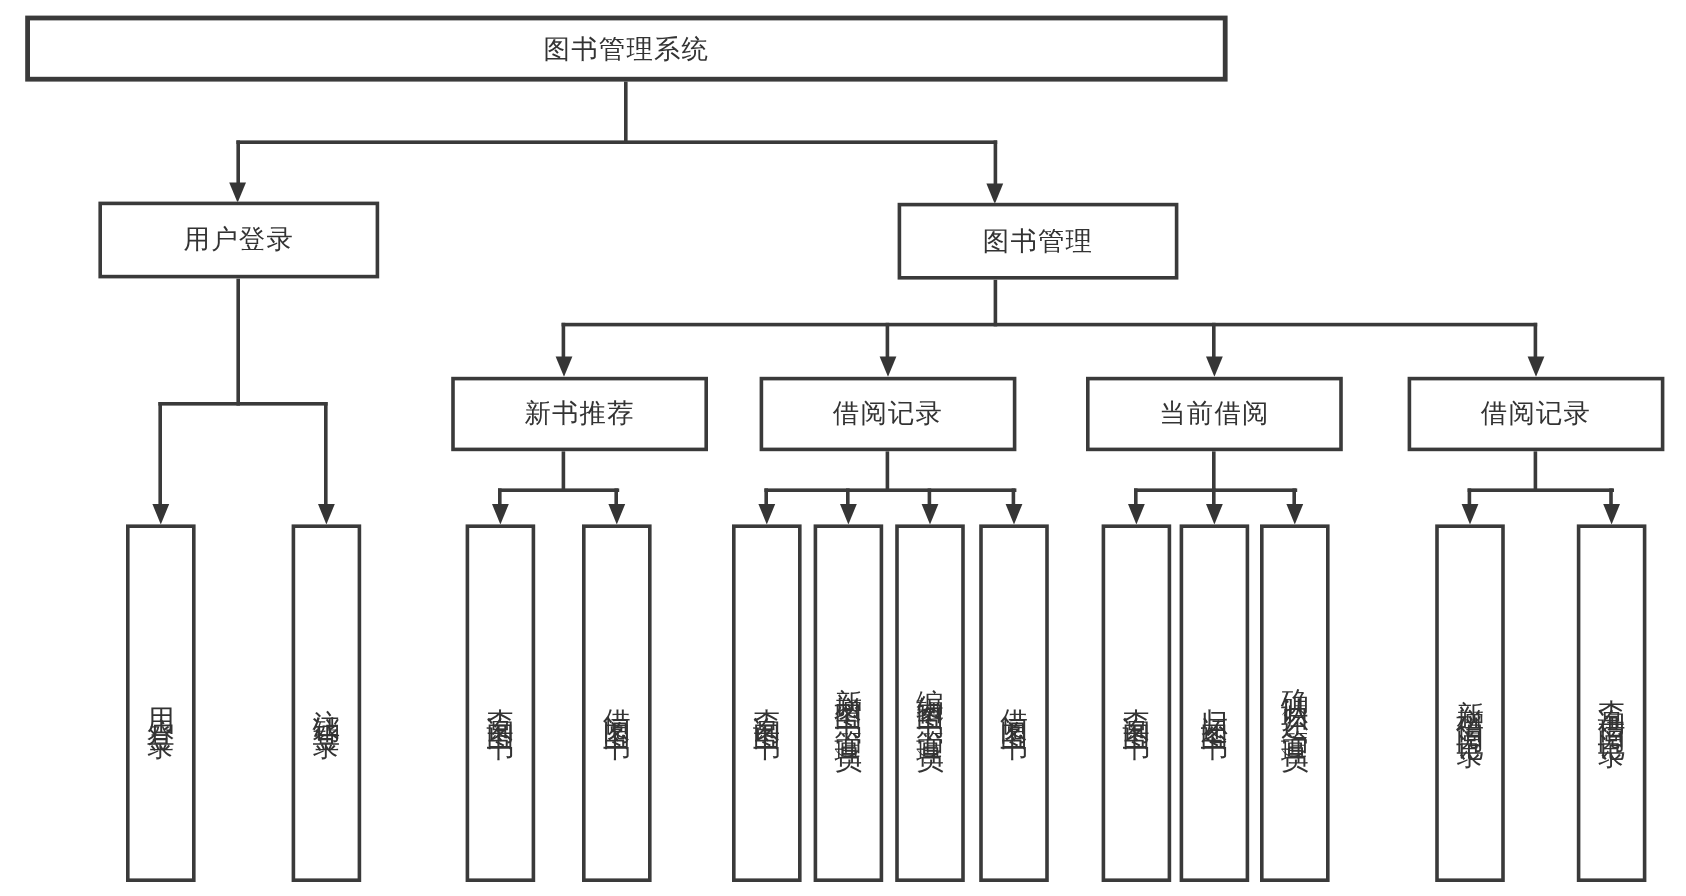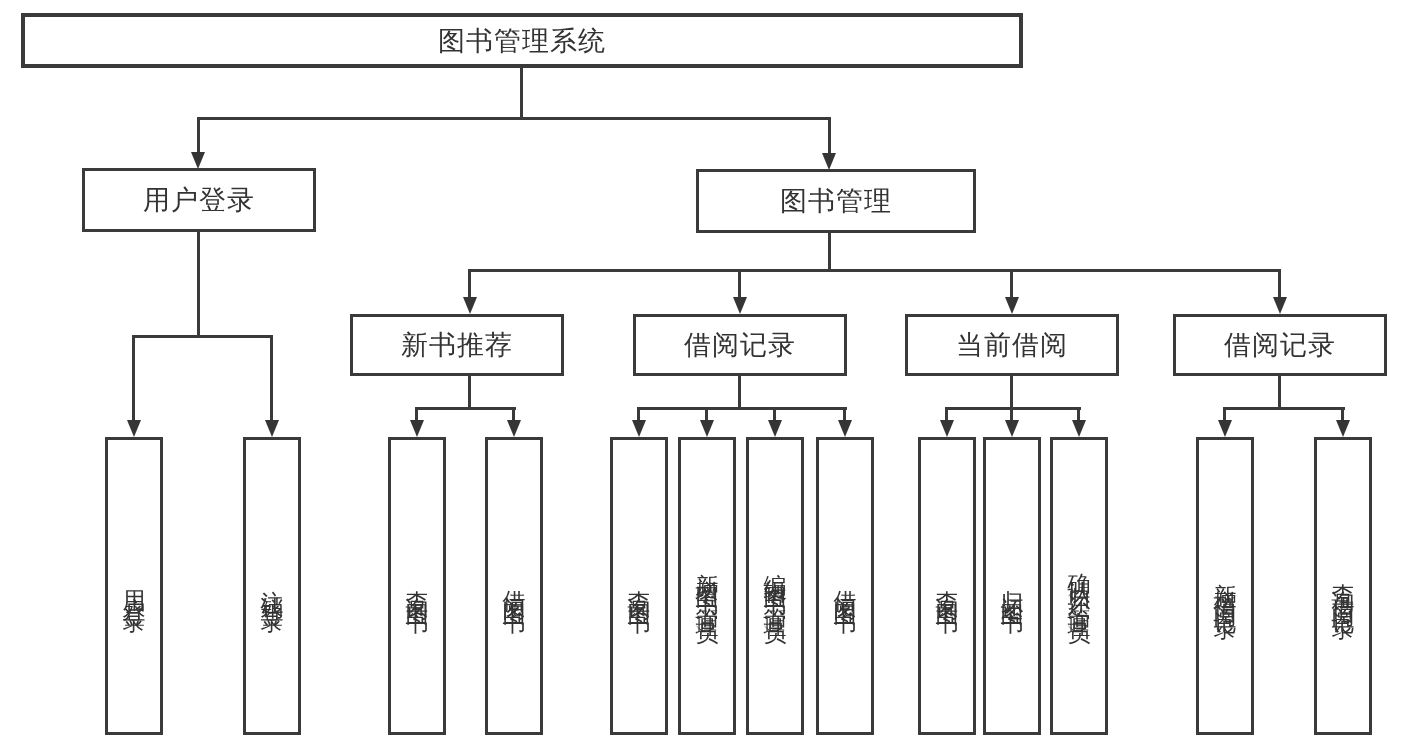--- a/index.html
+++ b/index.html
@@ -6,21 +6,21 @@
   .canvas {
     position:relative; width:1405px; height:747px; background:#ffffff;
     font-family:"Liberation Sans", sans-serif; overflow:hidden;
   }
   .box {
     position:absolute; background:#ffffff; border:3px solid #3a3a3a;
     box-sizing:border-box; display:flex; align-items:center; justify-content:center;
     color:#333333;
   }
   .root-box { border-width:4px; }
-  .hbox span { font-size:27px; letter-spacing:1px; white-space:nowrap; }
+  .hbox span { font-size:22px; letter-spacing:1px; white-space:nowrap; }
   .vbox span {
     writing-mode:vertical-rl; text-orientation:mixed;
     font-size:23px; letter-spacing:7px; line-height:1; white-space:nowrap;
   }
   .vl { position:absolute; width:3px; background:#3a3a3a; }
   .hl { position:absolute; height:3px; background:#3a3a3a; }
   .ar {
     position:absolute; width:0; height:0;
     border-left:7px solid transparent; border-right:7px solid transparent;
     border-top:17px solid #353535;
@@ -91,25 +91,25 @@
   <div class="vl" style="left:1341px;top:407px;height:16px"></div>
   <div class="ar" style="left:1336px;top:420px"></div>
 
   <div class="box hbox root-box" style="left:21px;top:13px;width:1002px;height:55px">
     <span>图书管理系统</span>
   </div>
 
   <div class="box hbox" style="left:82px;top:168px;width:234px;height:64px">
     <span>用户登录</span>
   </div>
-  <div class="box hbox" style="left:696px;top:169px;width:280px;height:64px">
+  <div class="box hbox" style="left:748px;top:169px;width:234px;height:64px">
     <span>图书管理</span>
   </div>
 
-  <div class="box hbox" style="left:350px;top:314px;width:214px;height:62px">
+  <div class="box hbox" style="left:376px;top:314px;width:214px;height:62px">
     <span>新书推荐</span>
   </div>
   <div class="box hbox" style="left:633px;top:314px;width:214px;height:62px">
     <span>借阅记录</span>
   </div>
   <div class="box hbox" style="left:1173px;top:314px;width:214px;height:62px">
     <span>借阅记录</span>
   </div>
   <div class="box hbox" style="left:905px;top:314px;width:214px;height:62px">
     <span>当前借阅</span>

